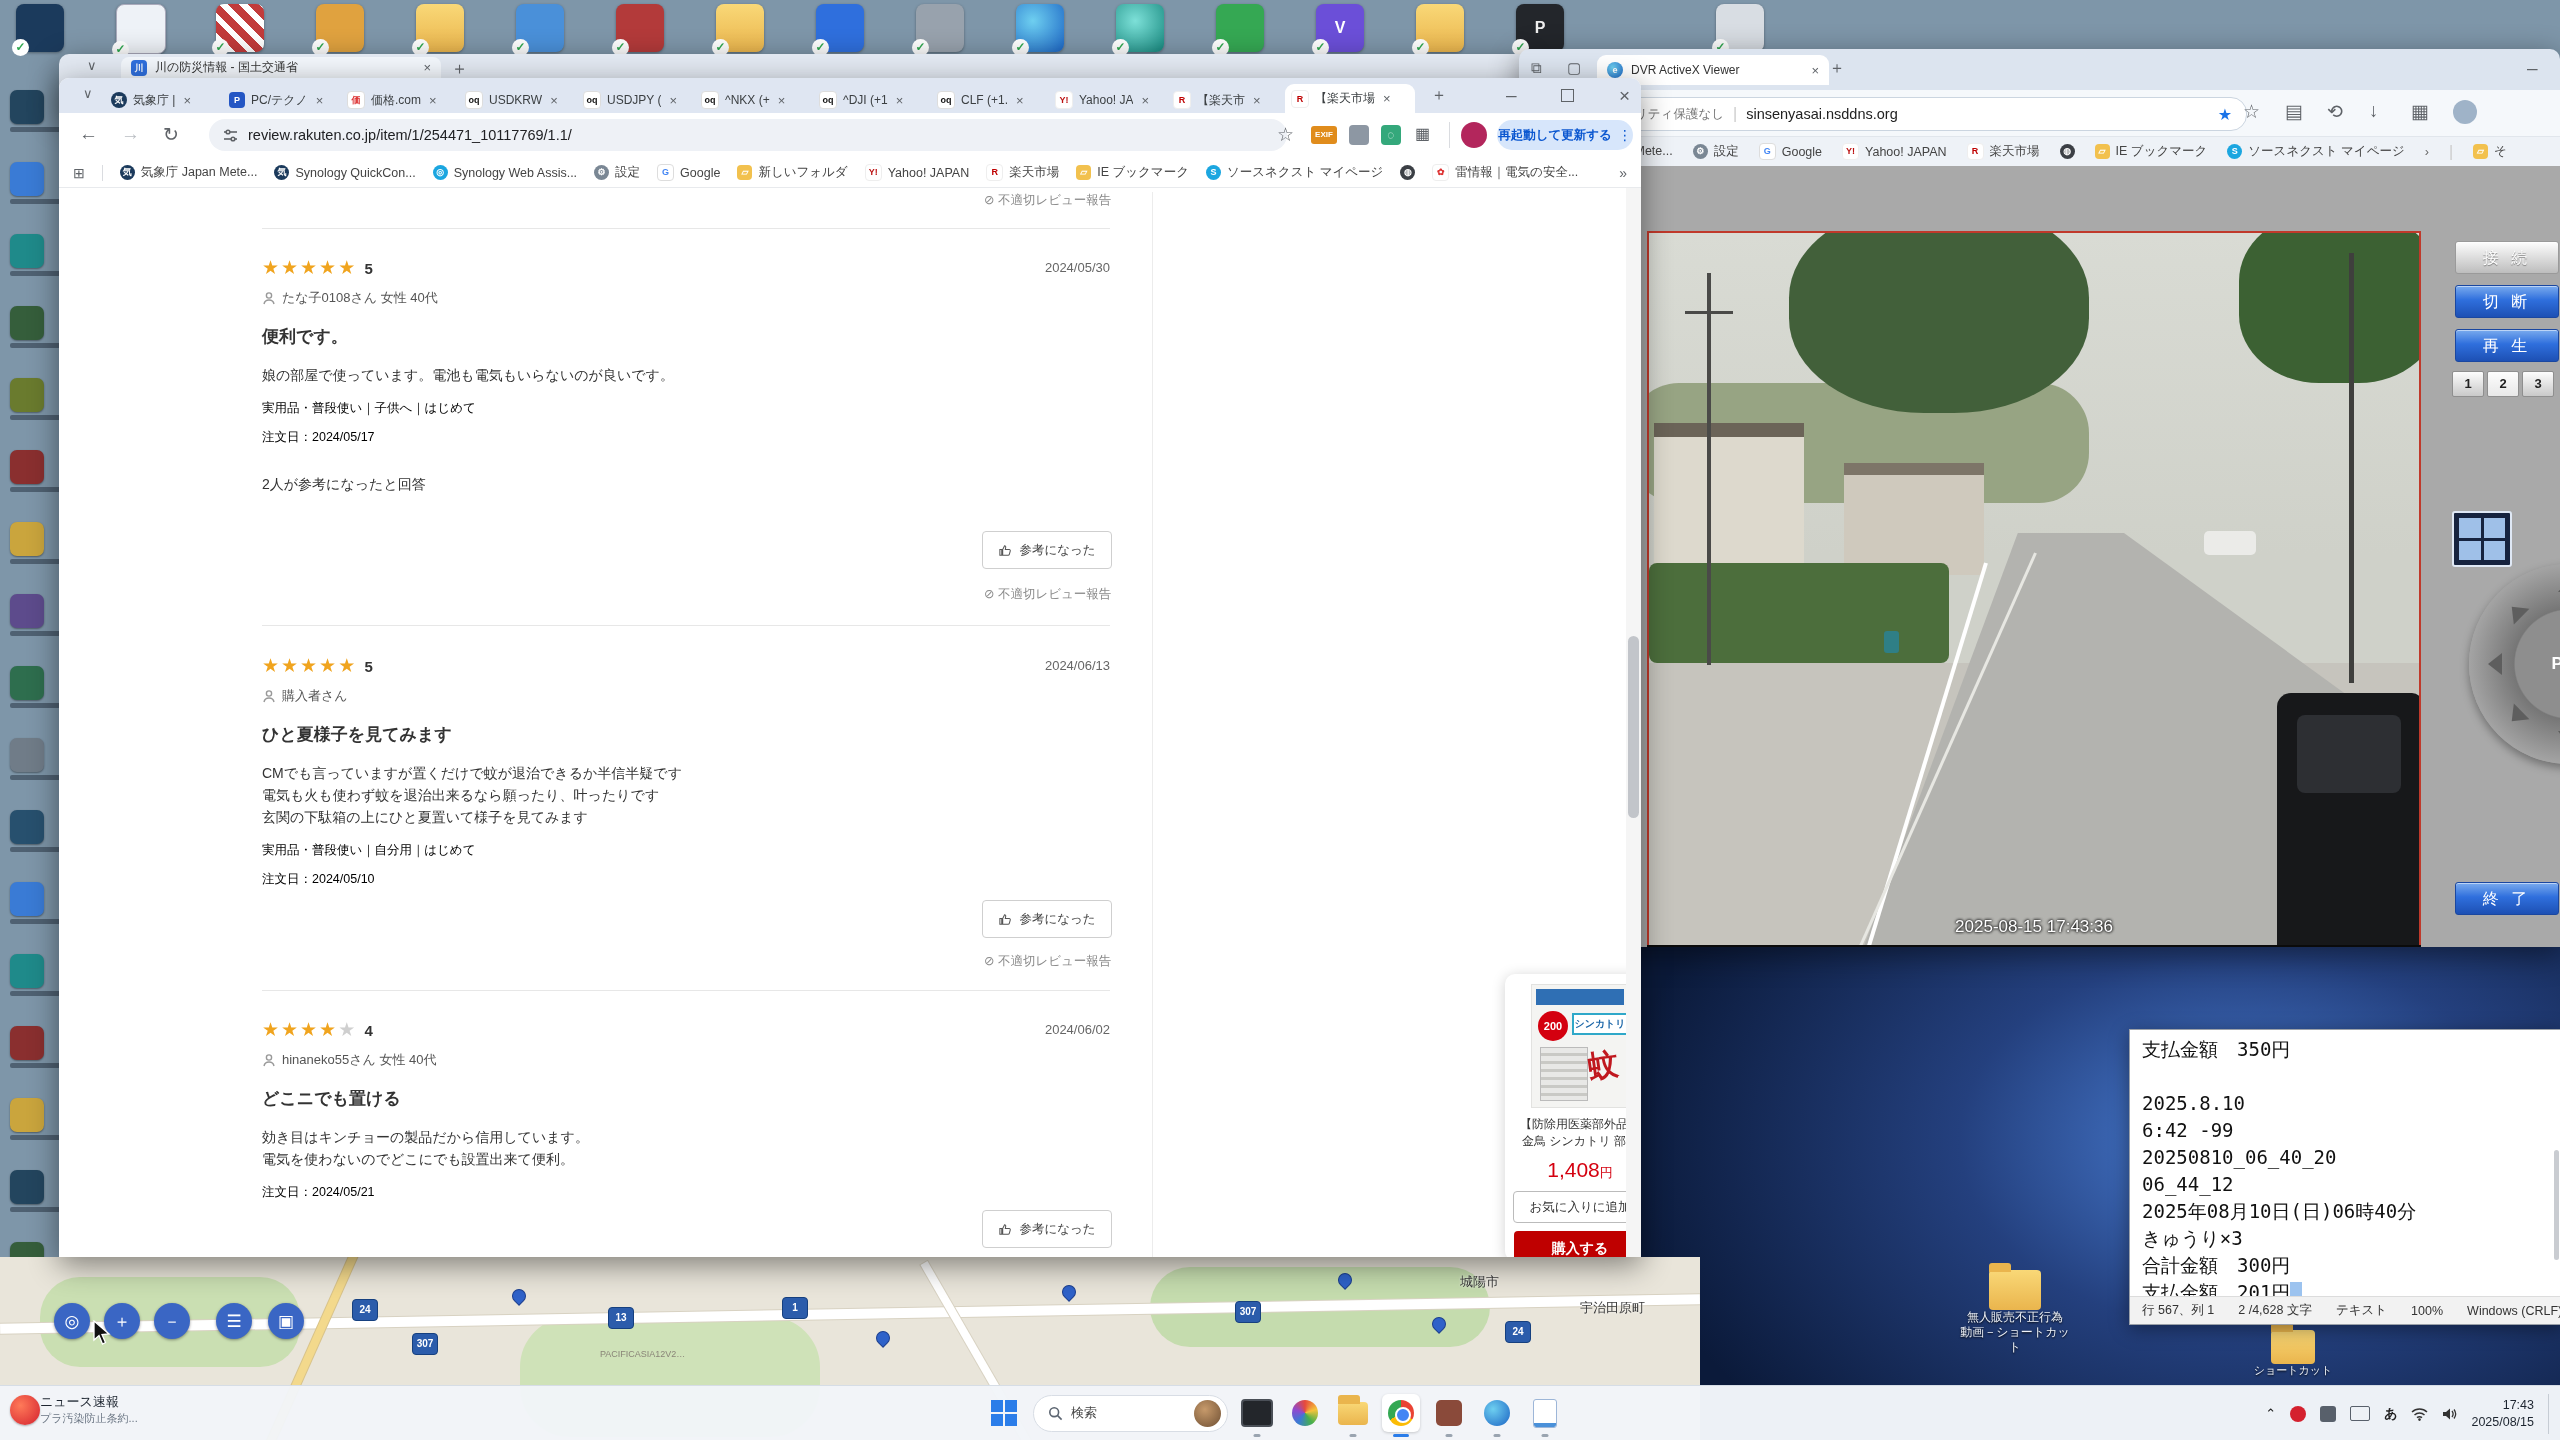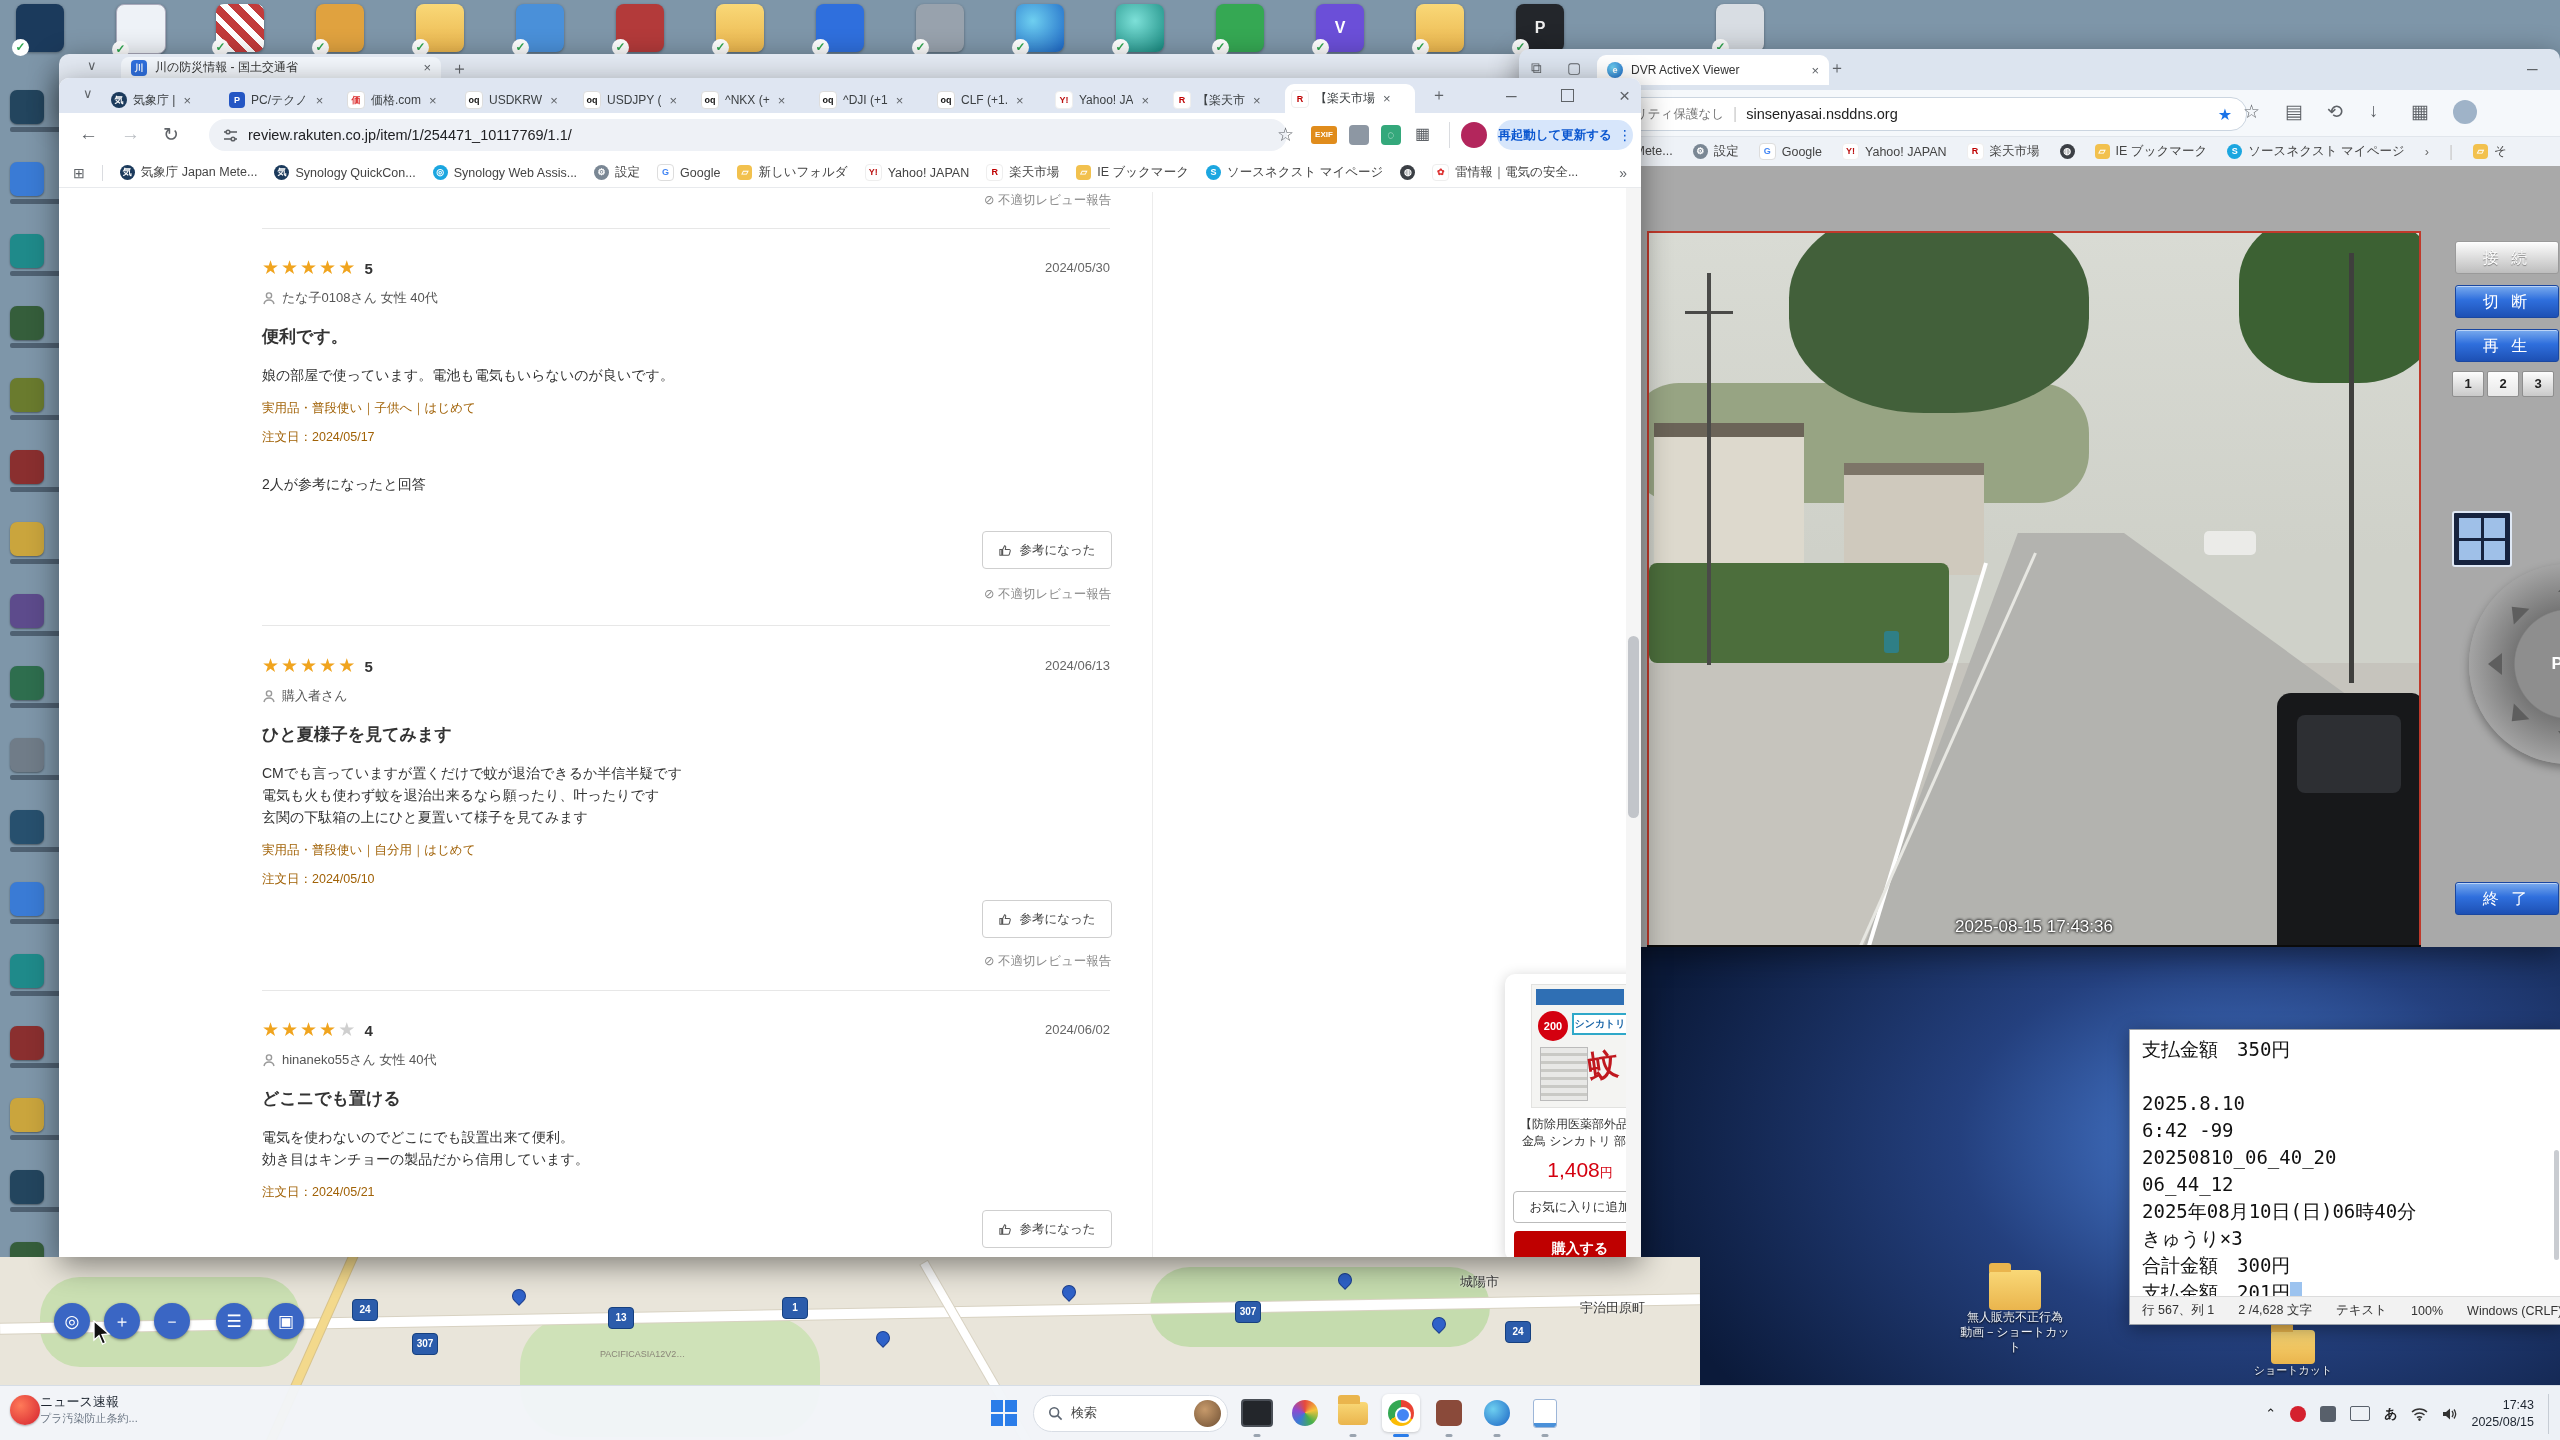--- a/index.html
+++ b/index.html
@@ -29,21 +29,21 @@
   .fav{width:16px;height:16px;border-radius:4px;flex:0 0 auto;display:inline-block;
        font-size:9px;font-weight:bold;color:#fff;text-align:center;line-height:16px;}
   .toolbtn{color:#5f6368;font-size:19px;}
   .urlpill{background:#eef1f6;border-radius:16px;display:flex;align-items:center;padding:0 14px;gap:10px;}
   .bm{display:flex;align-items:center;gap:6px;font-size:12.5px;color:#444;white-space:nowrap;}
   .bmic{width:15px;height:15px;border-radius:4px;display:inline-block;font-size:9px;font-weight:bold;
         color:#fff;text-align:center;line-height:15px;flex:0 0 auto;}
   
   .stars{font-size:19px;letter-spacing:2px;color:#f0a41e;}
   .stars .off{color:#cfcfcf;}
-  .meta{font-size:12.5px;color:#a16207;}
+  .meta{font-size:12.5px;color:#000000;}
   .rbody{font-size:14px;color:#333;line-height:22px;}
   .helpbtn{position:absolute;width:128px;height:36px;border:1px solid #cfcfcf;border-radius:4px;background:#fff;
            display:flex;align-items:center;justify-content:center;gap:6px;font-size:12.5px;color:#444;}
   .report{position:absolute;font-size:12.5px;color:#8a8a8a;}
   .hr{position:absolute;left:262px;width:848px;height:1px;background:#e7e7e7;}
   
   .e-btn{position:absolute;left:2455px;width:102px;height:31px;border-radius:3px;
          font-size:16px;font-weight:normal;color:#fff;text-align:center;line-height:31px;letter-spacing:4px;
          background:linear-gradient(#7aabee,#2f6fdd 45%,#1d50b4);border:1px solid #1a47a0;box-shadow:inset 0 1px 0 rgba(255,255,255,.5);}
   .e-num{position:absolute;width:30px;height:24px;background:linear-gradient(#fdfdfd,#c9c9c9);border:1px solid #8f8f8f;
@@ -605,22 +605,22 @@
         <div class="abs" style="right:0;top:4px;font-size:13px;color:#666;">2024/06/02</div>
         <div style="margin-top:10px;display:flex;align-items:center;gap:6px;font-size:13px;color:#555;">
           <svg width="14" height="14" viewBox="0 0 14 14">
               <circle cx="7" cy="4.5" r="2.6" fill="none" stroke="#999" stroke-width="1.4"></circle>
               <path d="M2 13c.6-3 3-4 5-4s4.4 1 5 4" fill="none" stroke="#999" stroke-width="1.4"></path>
             </svg>
           <span>hinaneko55さん  女性  40代</span>
         </div>
         <div style="margin-top:18px;font-size:17px;font-weight:bold;color:#333;">どこニでも置ける</div>
         <div class="rbody" style="margin-top:16px;">
+          <div>効き目はキンチョーの製品だから信用しています。</div>
           <div>電気を使わないのでどこにでも設置出来て便利。</div>
-          <div>効き目はキンチョーの製品だから信用しています。</div>
         </div>
         <div class="meta" style="margin-top:14px;">注文日：2024/05/21</div>
       </div>
       <div class="helpbtn" style="left:923px;top:1022px;">
         <svg width="15" height="15" viewBox="0 0 16 16">
             <path d="M2 7h2v6H2zM5 13V7l2-4c.9 0 1.5.7 1.2 1.7L7.8 7H12c.8 0 1.3.7 1.1 1.4l-1 3.7c-.2.6-.7.9-1.3.9z" fill="none" stroke="#555" stroke-width="1.1"></path>
           </svg>
         <span>参考になった</span>
       </div>
 

